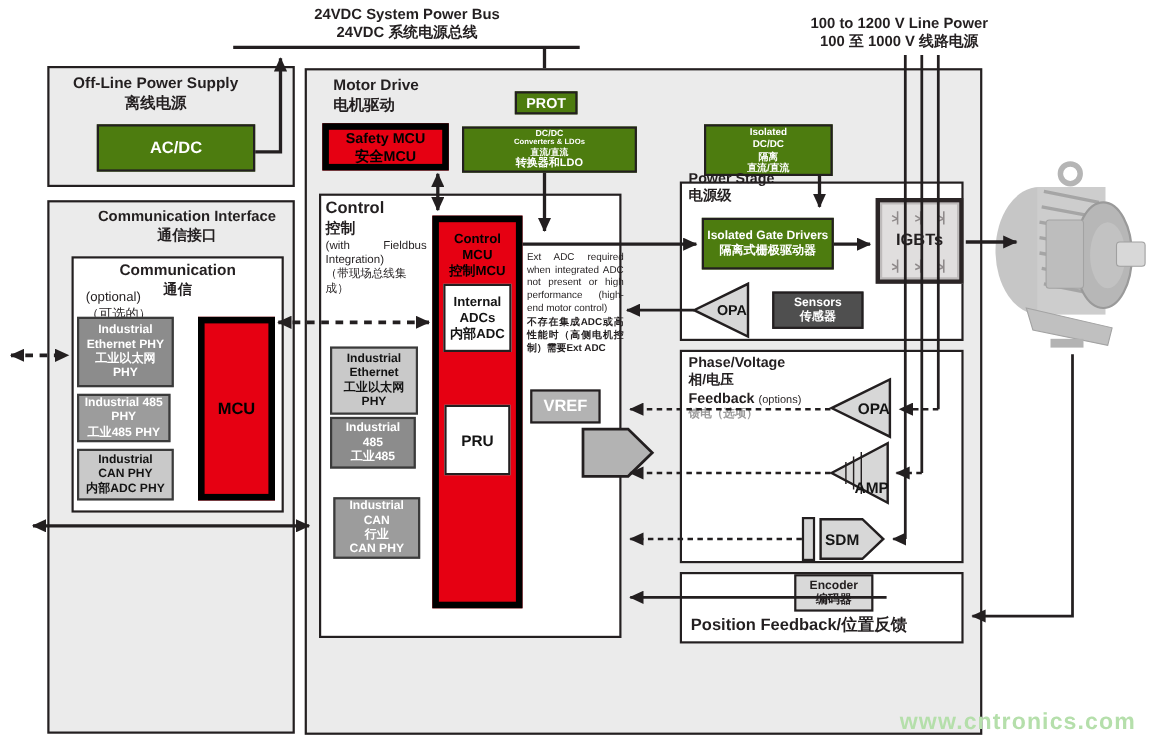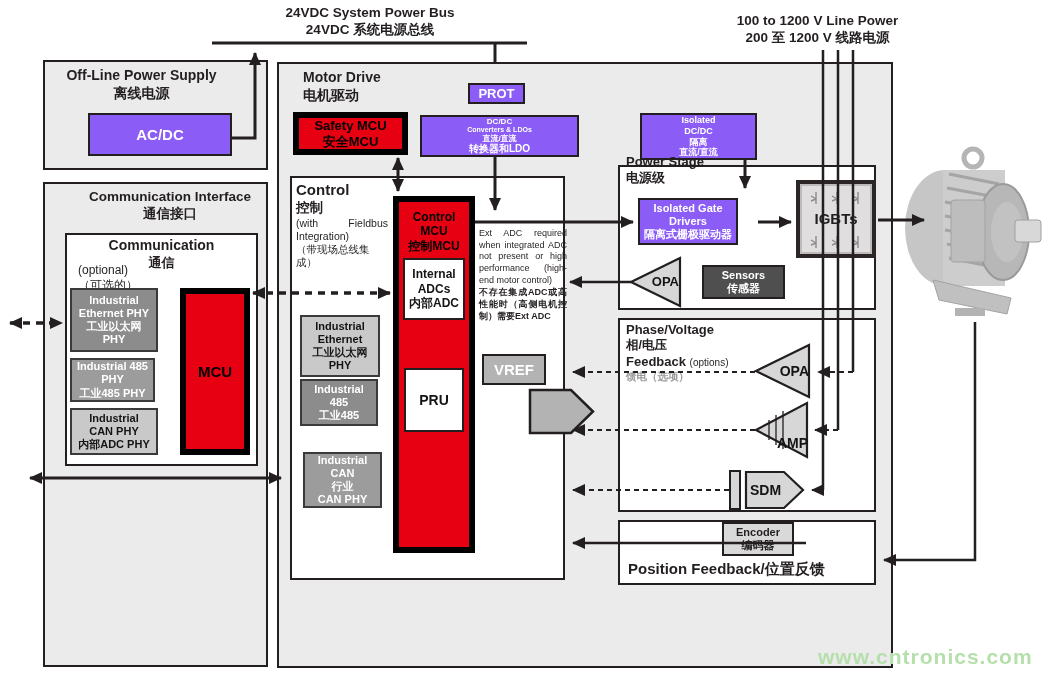--- a/index.html
+++ b/index.html
@@ -3,21 +3,21 @@
 <meta charset="utf-8">
 <style>
   html,body{margin:0;padding:0;background:#fff;}
   .canvas{position:relative;width:1048px;height:679px;background:#fff;
           font-family:"Liberation Sans",sans-serif;color:#231f20;overflow:hidden;}
   svg.layer{position:absolute;left:0;top:0;pointer-events:none;}
   .gbox{position:absolute;background:#ebebeb;border:2px solid #231f20;box-sizing:border-box;}
   .wbox{position:absolute;background:#fff;border:2px solid #231f20;box-sizing:border-box;}
   .blk{position:absolute;display:flex;flex-direction:column;align-items:center;justify-content:center;
        text-align:center;font-weight:bold;line-height:1.2;box-sizing:border-box;}
-  .teal{background:#8b5cf6;color:#fff;border:2px solid #231f20;}
+  .teal{background:#4d7c0f;color:#fff;border:2px solid #231f20;}
   .red{background:#e60012;color:#000000;border:6px solid #000000;text-align:right;}
   .grayD{background:#8c8c8c;color:#fff;border:2px solid #3a3a3a;}
   .grayM{background:#9c9c9c;color:#fff;border:2px solid #3a3a3a;}
   .grayL{background:#c9c9c9;color:#141414;border:2px solid #3a3a3a;}
   .whiteB{background:#fff;color:#141414;border:2px solid #231f20;}
   .title{position:absolute;font-weight:bold;line-height:1.25;}
   .ctr{text-align:center;}
   .shape{position:absolute;}
   .shape .lab{position:absolute;font-weight:bold;color:#141414;}
   .ztop{position:relative;z-index:2;}
@@ -65,21 +65,21 @@
   <div class="wbox" style="left:618px;top:165px;width:258px;height:145px;"></div>
   <div class="wbox" style="left:618px;top:318px;width:258px;height:194px;"></div>
   <div class="wbox" style="left:618px;top:520px;width:258px;height:65px;"></div>
 
   <div class="title ctr" style="left:230px;top:5px;width:280px;font-size:13.5px;">
     <span style="display:block">24VDC System Power Bus</span>
     <span style="display:block">24VDC 系统电源总线</span>
   </div>
   <div class="title ctr" style="left:695px;top:13px;width:245px;font-size:13.5px;">
     <span style="display:block">100 to 1200 V Line Power</span>
-    <span style="display:block">200 至 1200 V 线路电源</span>
+    <span style="display:block">100 至 1000 V 线路电源</span>
   </div>
 
   <div class="title ctr" style="left:43px;top:67px;width:197px;font-size:14px;">
     <span style="display:block">Off-Line Power Supply</span>
     <span style="display:block">离线电源</span>
   </div>
   <div class="blk teal" style="left:88px;top:113px;width:144px;height:43px;font-size:15px;">
     <span>AC/DC</span>
   </div>
 
@@ -189,21 +189,21 @@
     <div class="lab" style="left:8px;top:7px;color:#fff;font-size:13px;line-height:1.25;">
       <span style="display:block">SAR</span>
       <span style="display:block">ADC</span>
     </div>
   </div>
 
   <div class="title" style="left:626px;top:154px;font-size:13px;">
     <span style="display:block">Power Stage</span>
     <span style="display:block">电源级</span>
   </div>
-  <div class="blk teal" style="left:638px;top:198px;width:100px;height:47px;font-size:11px;">
+  <div class="blk teal" style="left:638px;top:198px;width:120px;height:47px;font-size:11px;">
     <span>Isolated Gate Drivers</span>
     <span>隔离式栅极驱动器</span>
   </div>
   <div class="blk" style="left:796px;top:180px;width:80px;height:78px;background:#e0dede;border:4px solid #2b2526;box-shadow:inset 0 0 0 2px #bdbaba;">
     <svg class="shape" style="left:6px;top:4px;" width="62" height="66">
       <g stroke="#8f8a8b" stroke-width="1.4" fill="none">
         <path d="M10 4 v12 M5 8 l5 3 M5 13 l5 -2"></path>
           <path d="M31 4 v12 M26 8 l5 3 M26 13 l5 -2"></path>
           <path d="M52 4 v12 M47 8 l5 3 M47 13 l5 -2"></path>
         <path d="M10 48 v12 M5 52 l5 3 M5 57 l5 -2"></path>

